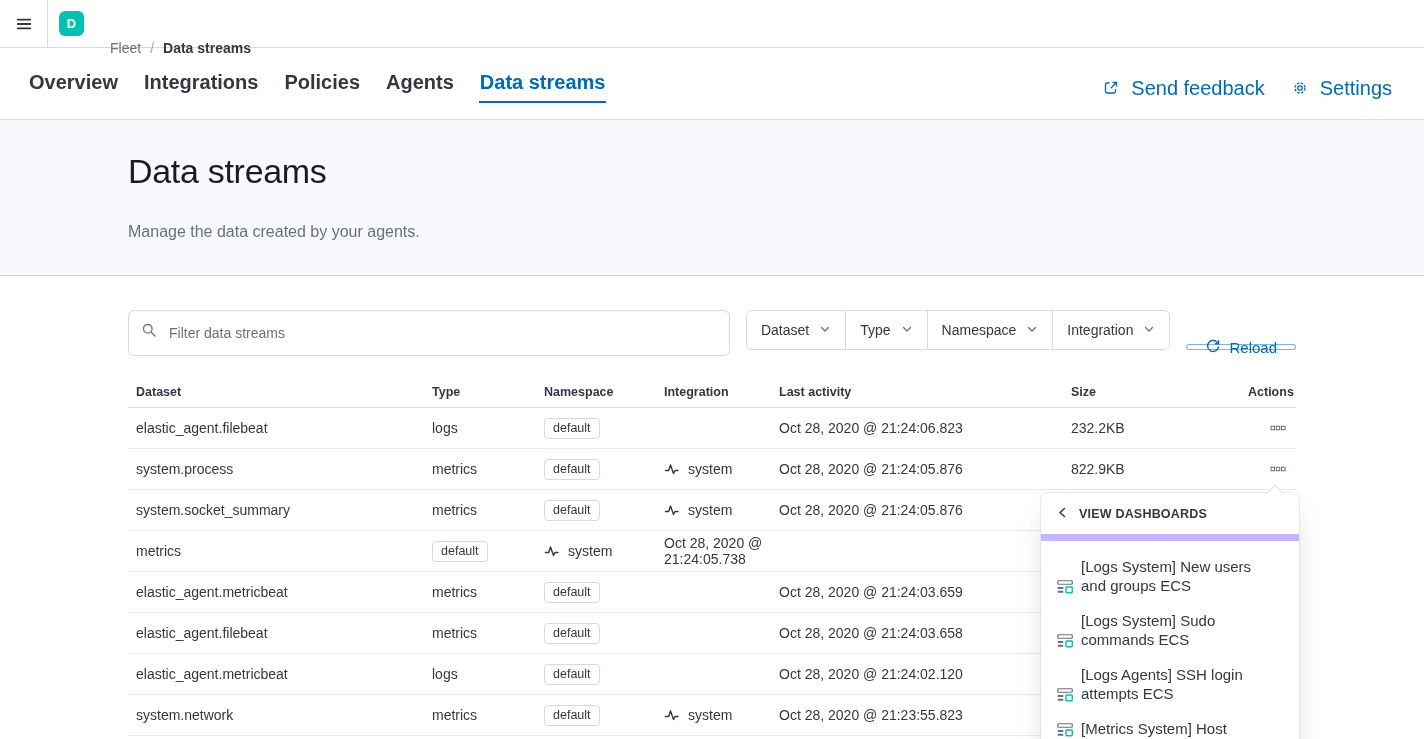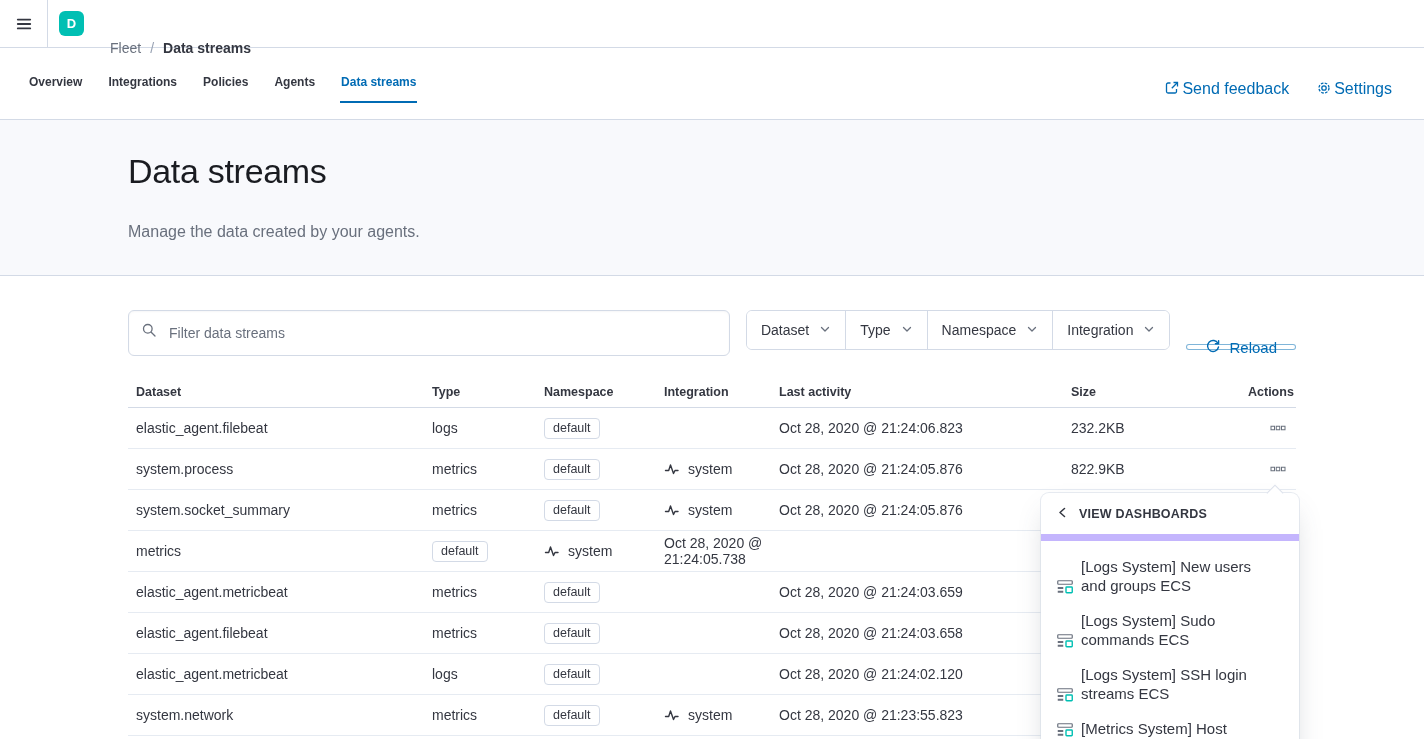--- a/index.html
+++ b/index.html
@@ -18,25 +18,25 @@
   .logo { width:25px; height:25px; margin-left:11px; border-radius:6px; background:#00BFB3;
     color:#fff; font-weight:700; font-size:13px; display:flex; align-items:center; justify-content:center; cursor:pointer; }
   .crumbs { margin-left:26px; display:flex; align-items:flex-start; gap:9px; font-size:14px;margin-top:48px; }
   .crumb { color:#69707D; text-decoration:none; cursor:pointer; }
   .crumb-sep { color:#98A2B3; }
   .crumb.current { color:#343741; font-weight:600; }
 
   
   .tabbar { display:flex; background:#fff; border-bottom:1px solid #D3DAE6; padding:0 32px 16px 28px; }
   .tabs { display:flex; gap:24px; }
-  .tab { font-size:12px; font-weight:600; color:#343741; background:none; border:none; cursor:pointer;
+  .tab { font-size:20px; font-weight:600; color:#343741; background:none; border:none; cursor:pointer;
     padding:25px 1px 9px; border-bottom:2px solid transparent; line-height:19px; }
   .tab.active { color:#006BB4; border-bottom-color:#006BB4; }
   .tab-actions { margin-left:auto; display:flex; gap:27px; padding-top:25px; }
-  .hlink { display:flex; align-items:center; gap:2px; color:#006BB4; font-size:16px; font-weight:500;
+  .hlink { display:flex; align-items:center; gap:12px; color:#006BB4; font-size:20px; font-weight:500;
     text-decoration:none; line-height:19px; cursor:pointer; }
 
   
   .hero { background:#F8F9FC; border-bottom:1px solid #D3DAE6; height:156px; padding:31px 128px 0; }
   .hero h1 { margin:0; font-size:34px; line-height:41px; font-weight:500; color:#1a1c21; letter-spacing:-0.3px; }
   .hero p { margin:28px 0 0; font-size:16px; line-height:24px; color:#69707D; }
 
   
   .content { padding:0 128px; }
   .toolbar { margin-top:34px; display:flex; gap:16px; height:40px; }
@@ -418,21 +418,21 @@
       </div>
       <div class="pop-item">
         <span class="icon16">
           <svg width="16" height="16" viewBox="0 0 16 16" fill="none">
             <rect x="0.75" y="1.75" width="14.5" height="3.5" rx="0.75" stroke="#69707D" stroke-width="1.2"></rect>
             <rect x="0.75" y="8" width="5.5" height="2" fill="#69707D"></rect>
             <rect x="0.75" y="11.75" width="5.5" height="2" fill="#69707D"></rect>
             <rect x="9" y="8" width="6.25" height="5.75" rx="0.75" stroke="#00BFB3" stroke-width="1.4"></rect>
           </svg>
         </span>
-        <span class="txt">[Logs System] SSH login streams ECS</span>
+        <span class="txt">[Logs Agents] SSH login attempts ECS</span>
       </div>
       <div class="pop-item">
         <span class="icon16">
           <svg width="16" height="16" viewBox="0 0 16 16" fill="none">
             <rect x="0.75" y="1.75" width="14.5" height="3.5" rx="0.75" stroke="#69707D" stroke-width="1.2"></rect>
             <rect x="0.75" y="8" width="5.5" height="2" fill="#69707D"></rect>
             <rect x="0.75" y="11.75" width="5.5" height="2" fill="#69707D"></rect>
             <rect x="9" y="8" width="6.25" height="5.75" rx="0.75" stroke="#00BFB3" stroke-width="1.4"></rect>
           </svg>
         </span>

